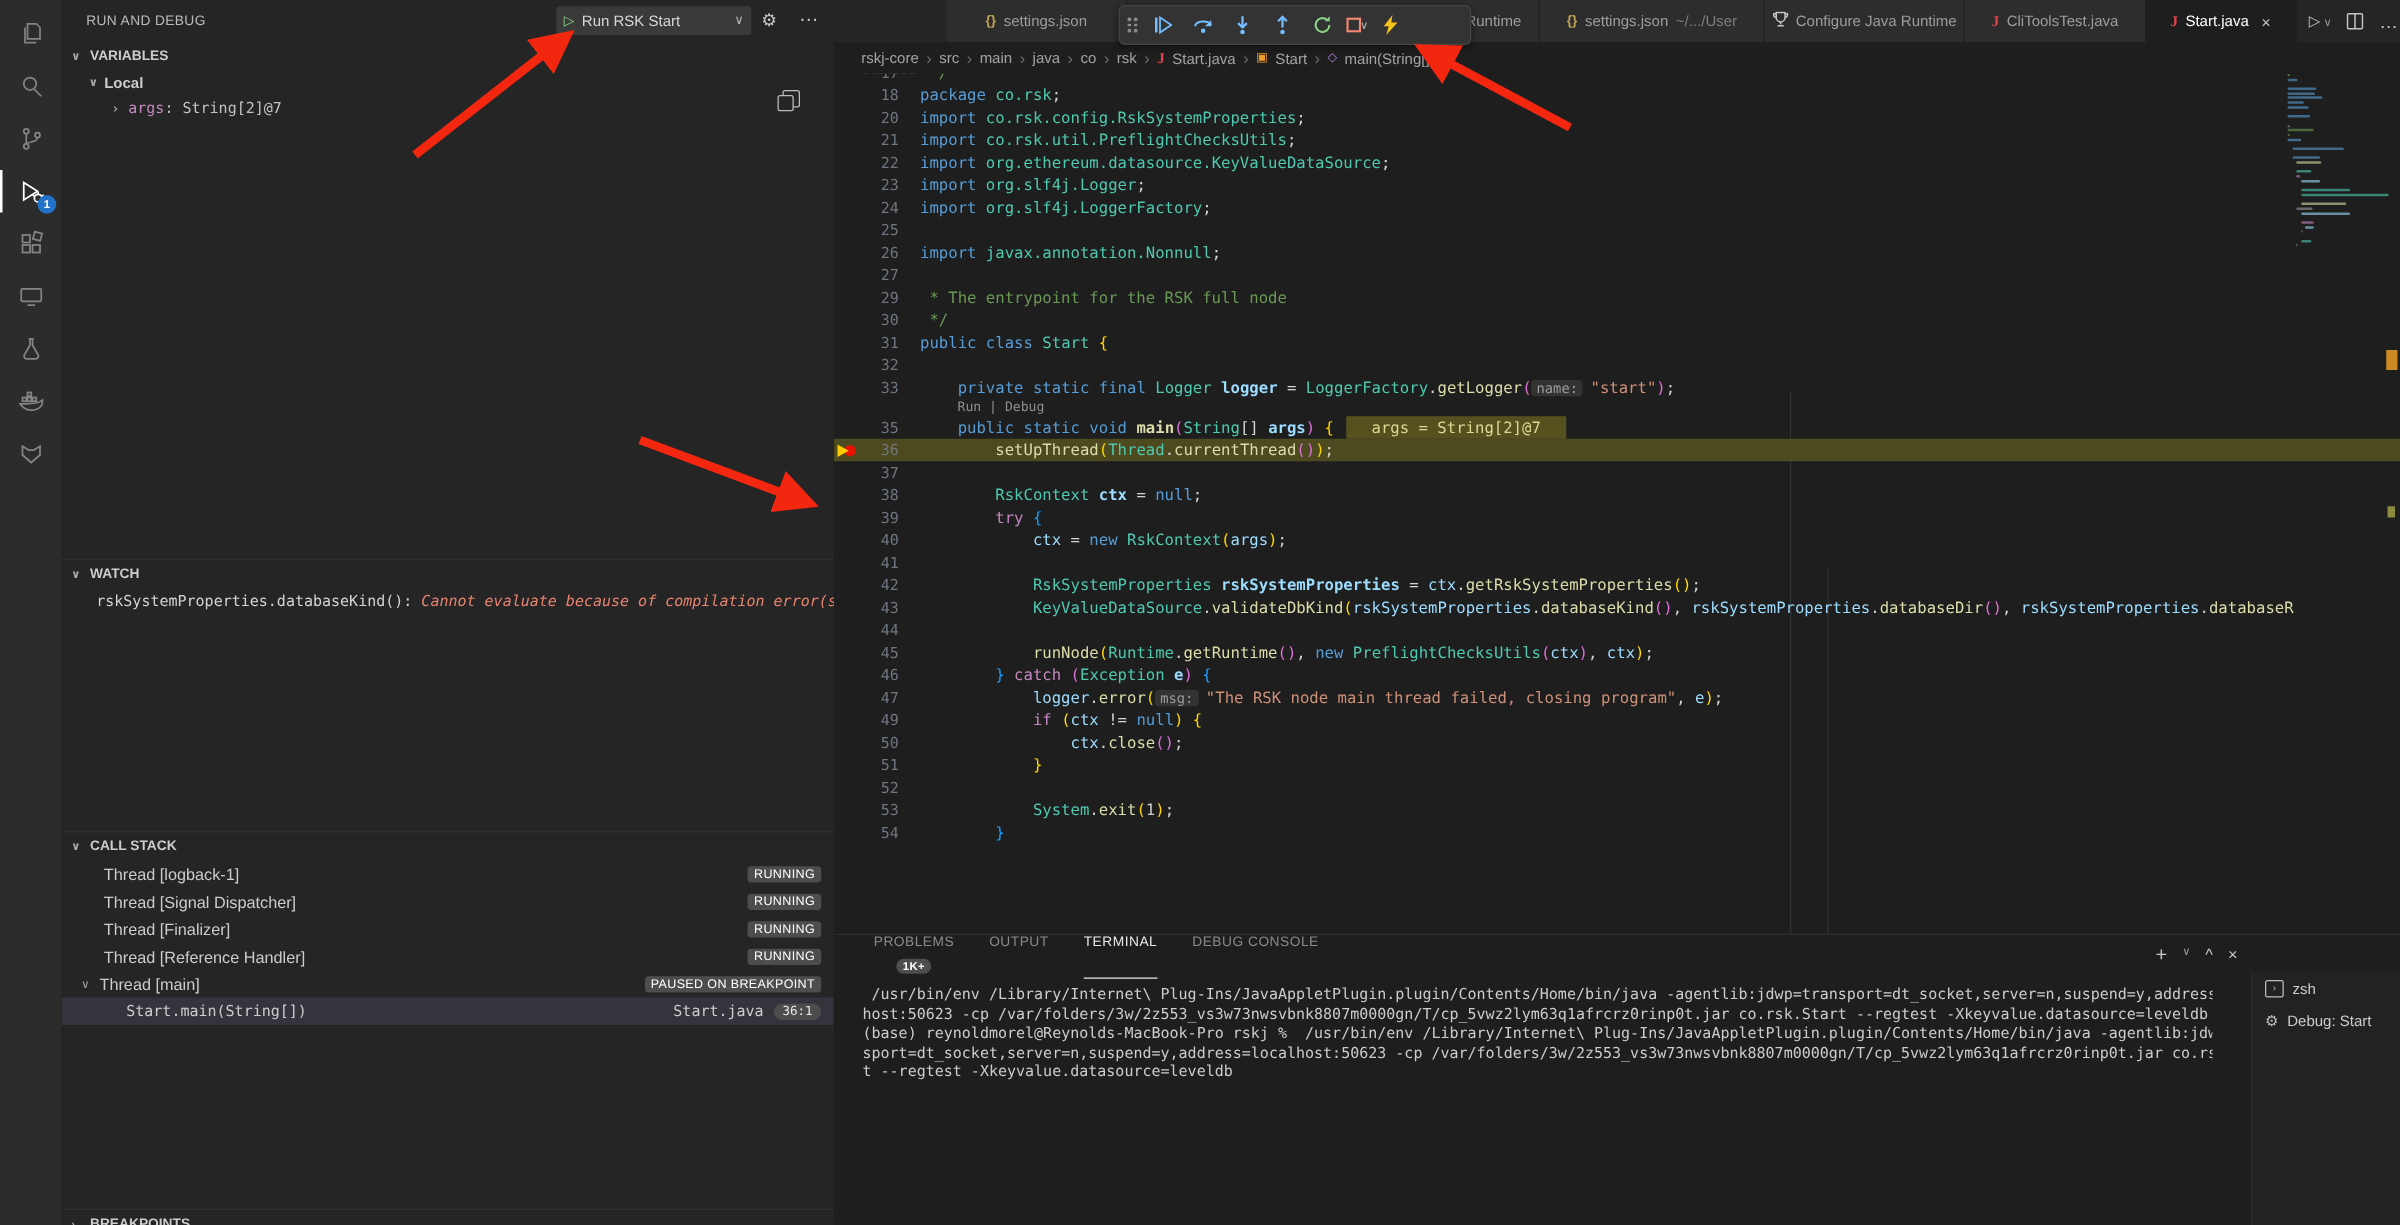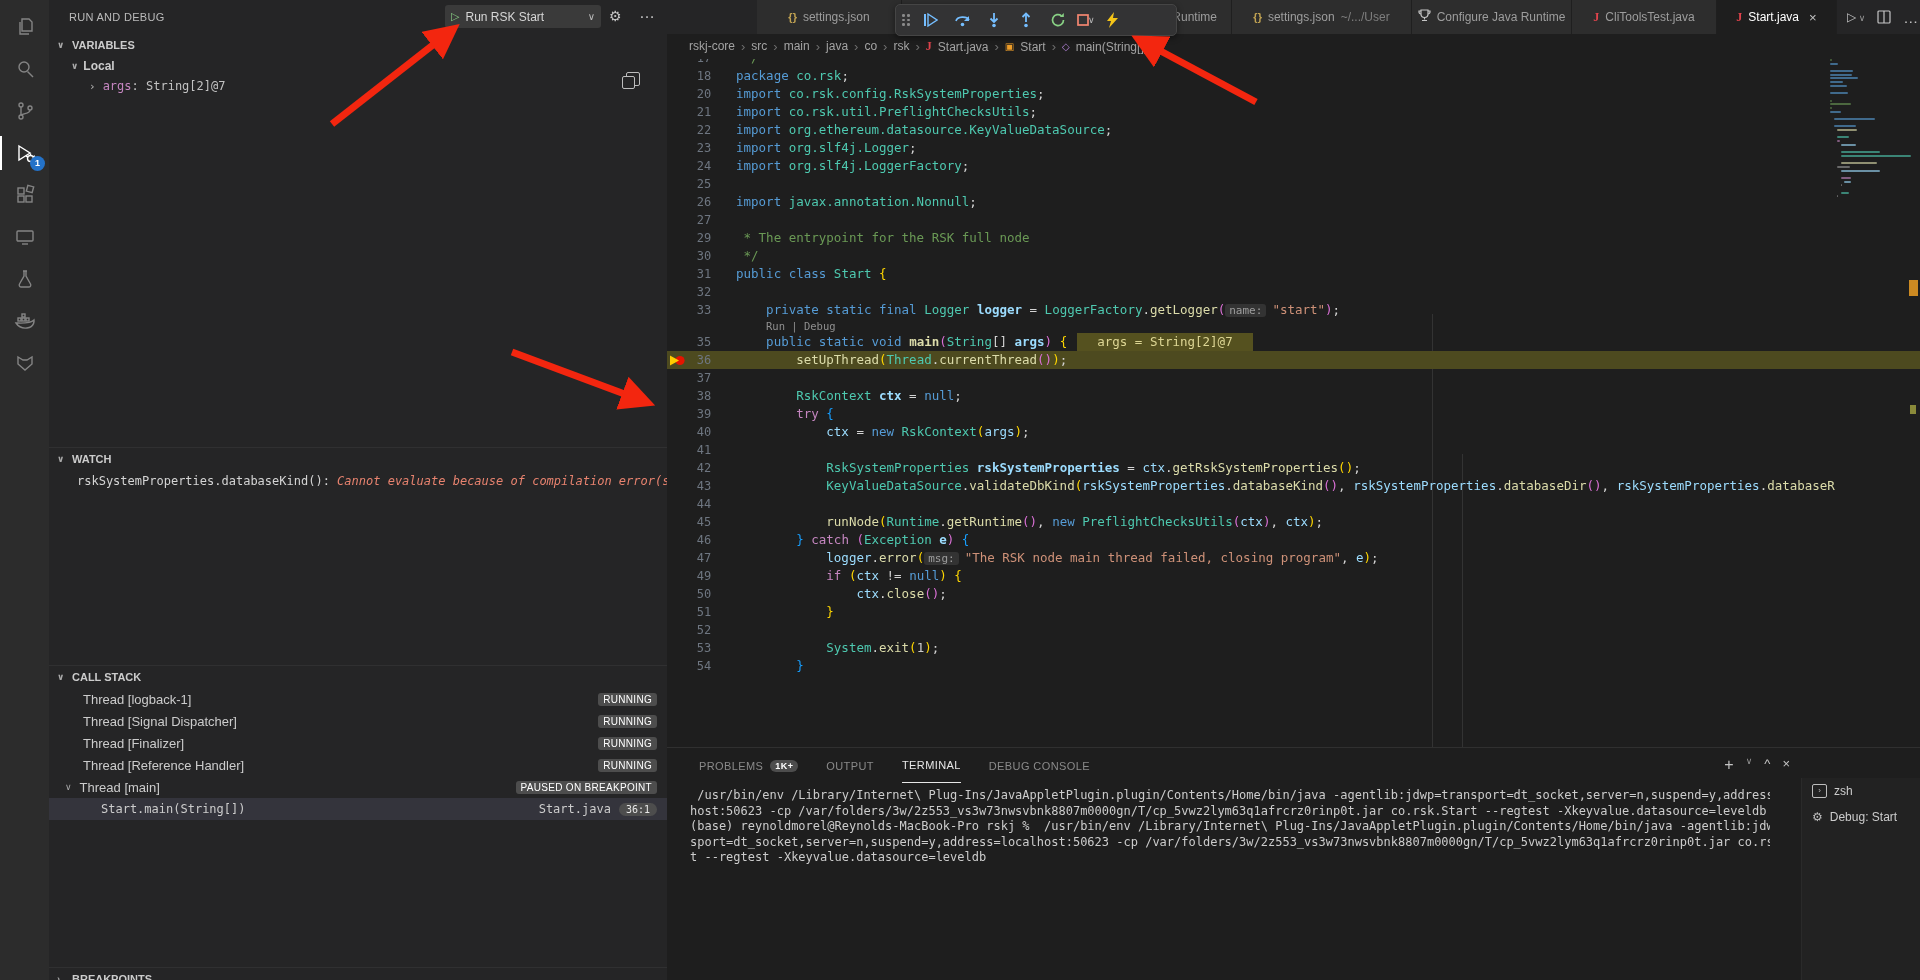--- a/index.html
+++ b/index.html
@@ -63,21 +63,21 @@
   .ci-java{color:#e0434c;font-weight:bold;font-family:"Liberation Serif","DejaVu Serif",serif;}
   .ci-class{color:#ee9d28;font-size:10px;}
   .ci-method{color:#b180d7;font-size:10px;}
 
   
   .editor{position:absolute;left:0;top:59px;right:0;height:688px;overflow:hidden;background:#1e1e1e;}
   .code{position:absolute;left:0;top:-10px;right:0;}
   .crow{display:flex;height:18px;line-height:18px;font-size:12.5px;white-space:pre;}
   .crow.cur{background:#4d4a1f;}
   .bpcell{width:22px;flex:none;position:relative;}
-  .lnum{width:30px;flex:none;text-align:center;color:#6e7681;font-size:12px;}
+  .lnum{width:30px;flex:none;text-align:right;color:#6e7681;font-size:12px;}
   .lpad{width:17px;flex:none;}
   .ltext{flex:none;}
   .lens{height:14px;line-height:14px;font-size:10.5px;color:#8f8f8f;padding-left:99px;}
   .chip{background:#55511f;color:#ddd694;margin-left:10px;padding:0 20px;}
   .tk-k{color:#569cd6}.tk-c{color:#c586c0}.tk-t{color:#4ec9b0}.tk-v{color:#9cdcfe}
   .tk-vb{color:#9cdcfe;font-weight:bold}.tk-m{color:#dcdcaa}.tk-mb{color:#dcdcaa;font-weight:bold}
   .tk-s{color:#ce9178}.tk-cm{color:#6a9955}.tk-p{color:#d4d4d4}
   .tk-iy{color:#ffd700}.tk-ip{color:#da70d6}.tk-ib{color:#179fff}
   .tk-in{background:#333333;color:#9d9d9d;border-radius:3px;padding:0 4px;margin-right:6px;font-size:11px;}
   .iguide{position:absolute;width:1px;background:#333333;}
@@ -92,21 +92,21 @@
           border-radius:5px;display:flex;align-items:center;padding:0 4px;gap:4px;z-index:6;box-shadow:0 2px 6px rgba(0,0,0,.45);}
   .dbtn{width:28px;height:26px;display:flex;align-items:center;justify-content:center;}
   .grip{display:grid;grid-template-columns:3px 3px;gap:2px;margin:0 2px;}
   .grip i{width:2.5px;height:2.5px;background:#8a8a8a;border-radius:50%;}
   .stopwrap{display:flex;align-items:center;}
   .stopchev{color:#bbb;font-size:9px;margin-left:-2px;}
 
   
   .panel{position:absolute;left:0;top:747px;right:0;bottom:0;background:#1e1e1e;border-top:1px solid #303030;}
   .ptabs{position:absolute;left:32px;top:0;height:35px;display:flex;align-items:center;gap:28px;}
-  .ptab{font-size:11px;letter-spacing:.4px;color:#8a8a8a;display:flex;align-items:center;gap:7px;height:35px;box-sizing:border-box;}
+  .ptab{font-size:11px;letter-spacing:.4px;color:#8a8a8a;display:flex;align-items:center;gap:7px;height:35px;box-sizing:border-box;flex-direction:column;}
   .ptab.active{color:#e7e7e7;border-bottom:1px solid #e7e7e7;}
   .pbadge{background:#4d4d4d;color:#fff;font-size:9px;padding:1px 5px;border-radius:7px;font-weight:bold;}
   .pacts{position:absolute;right:130px;top:8px;display:flex;gap:12px;color:#c5c5c5;font-size:13px;}
   .term{position:absolute;left:23px;top:40px;right:150px;font-size:12px;line-height:15.5px;color:#cccccc;}
   .term div{white-space:pre;overflow:hidden;}
   .termside{position:absolute;right:0;top:30px;width:118px;bottom:0;border-left:1px solid #2a2a2a;background:#222222;}
   .ts-row{display:flex;align-items:center;gap:7px;height:26px;padding-left:10px;font-size:12px;color:#cccccc;}
   .ts-sq{width:13px;height:12px;border:1px solid #bdbdbd;border-radius:2px;font-size:8px;line-height:11px;text-align:center;color:#bdbdbd;}
 
   

